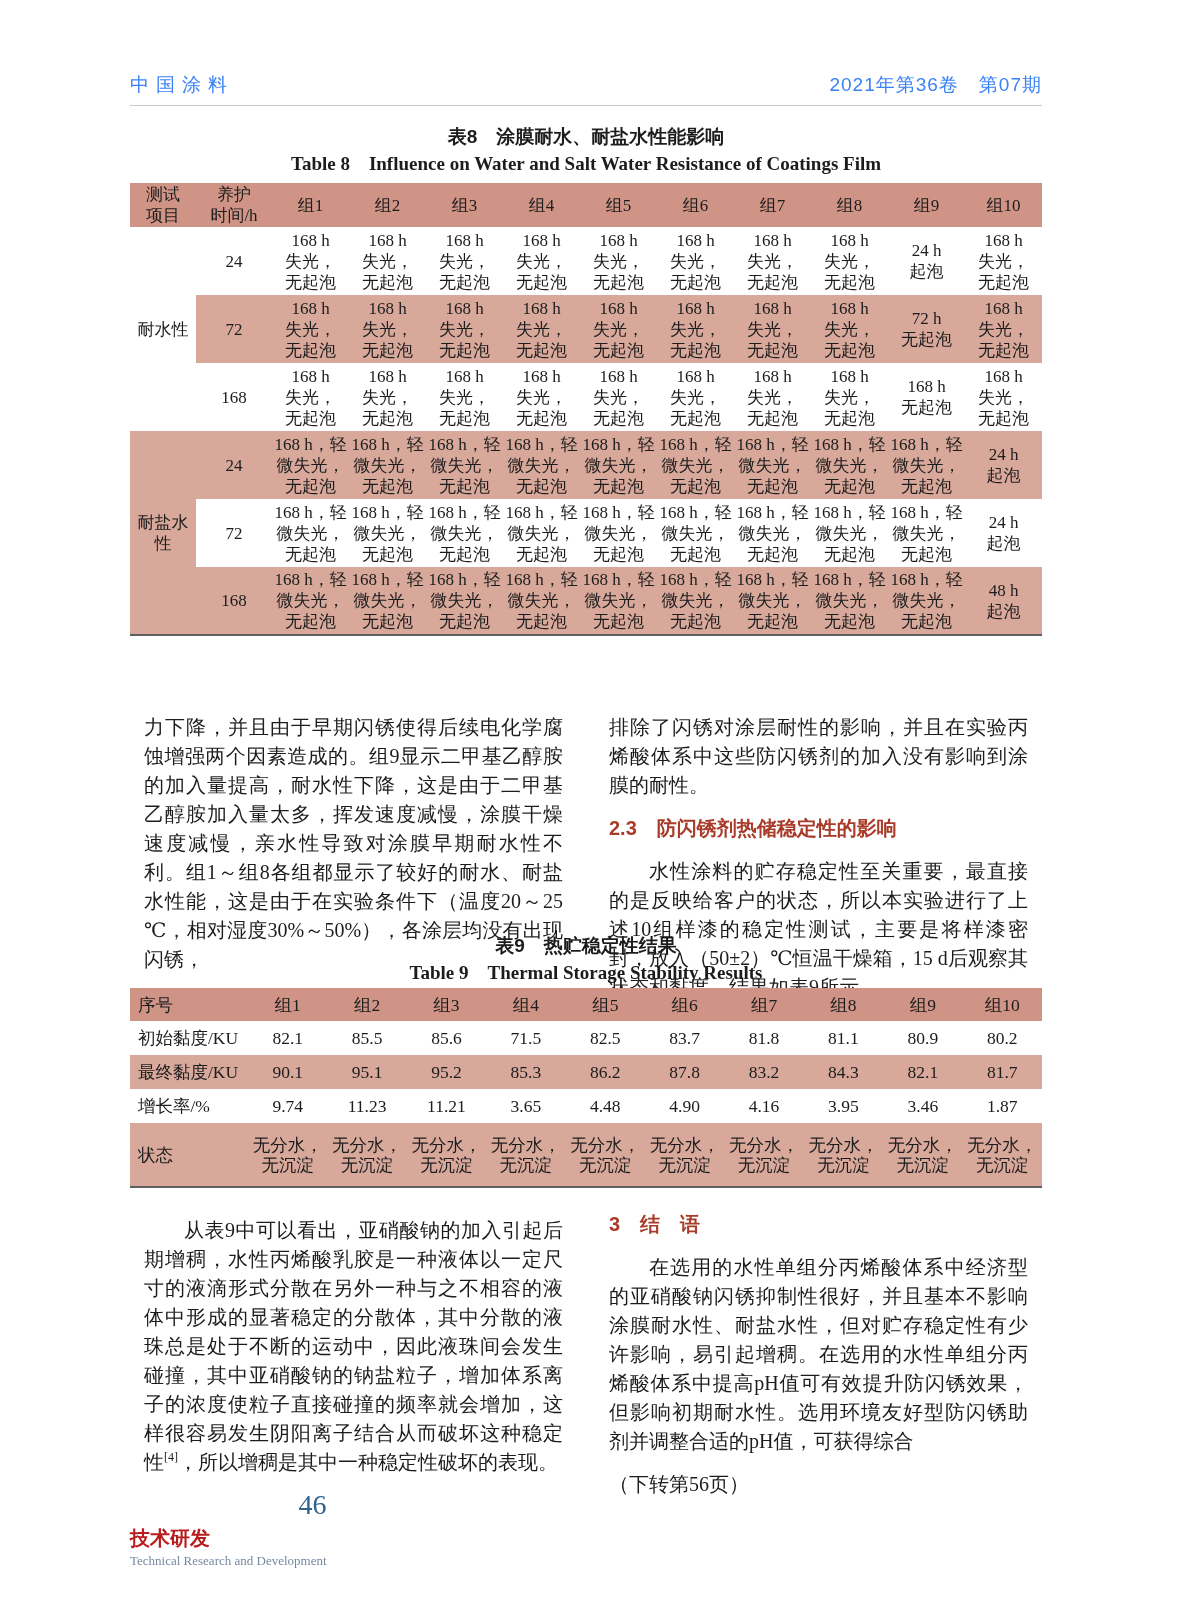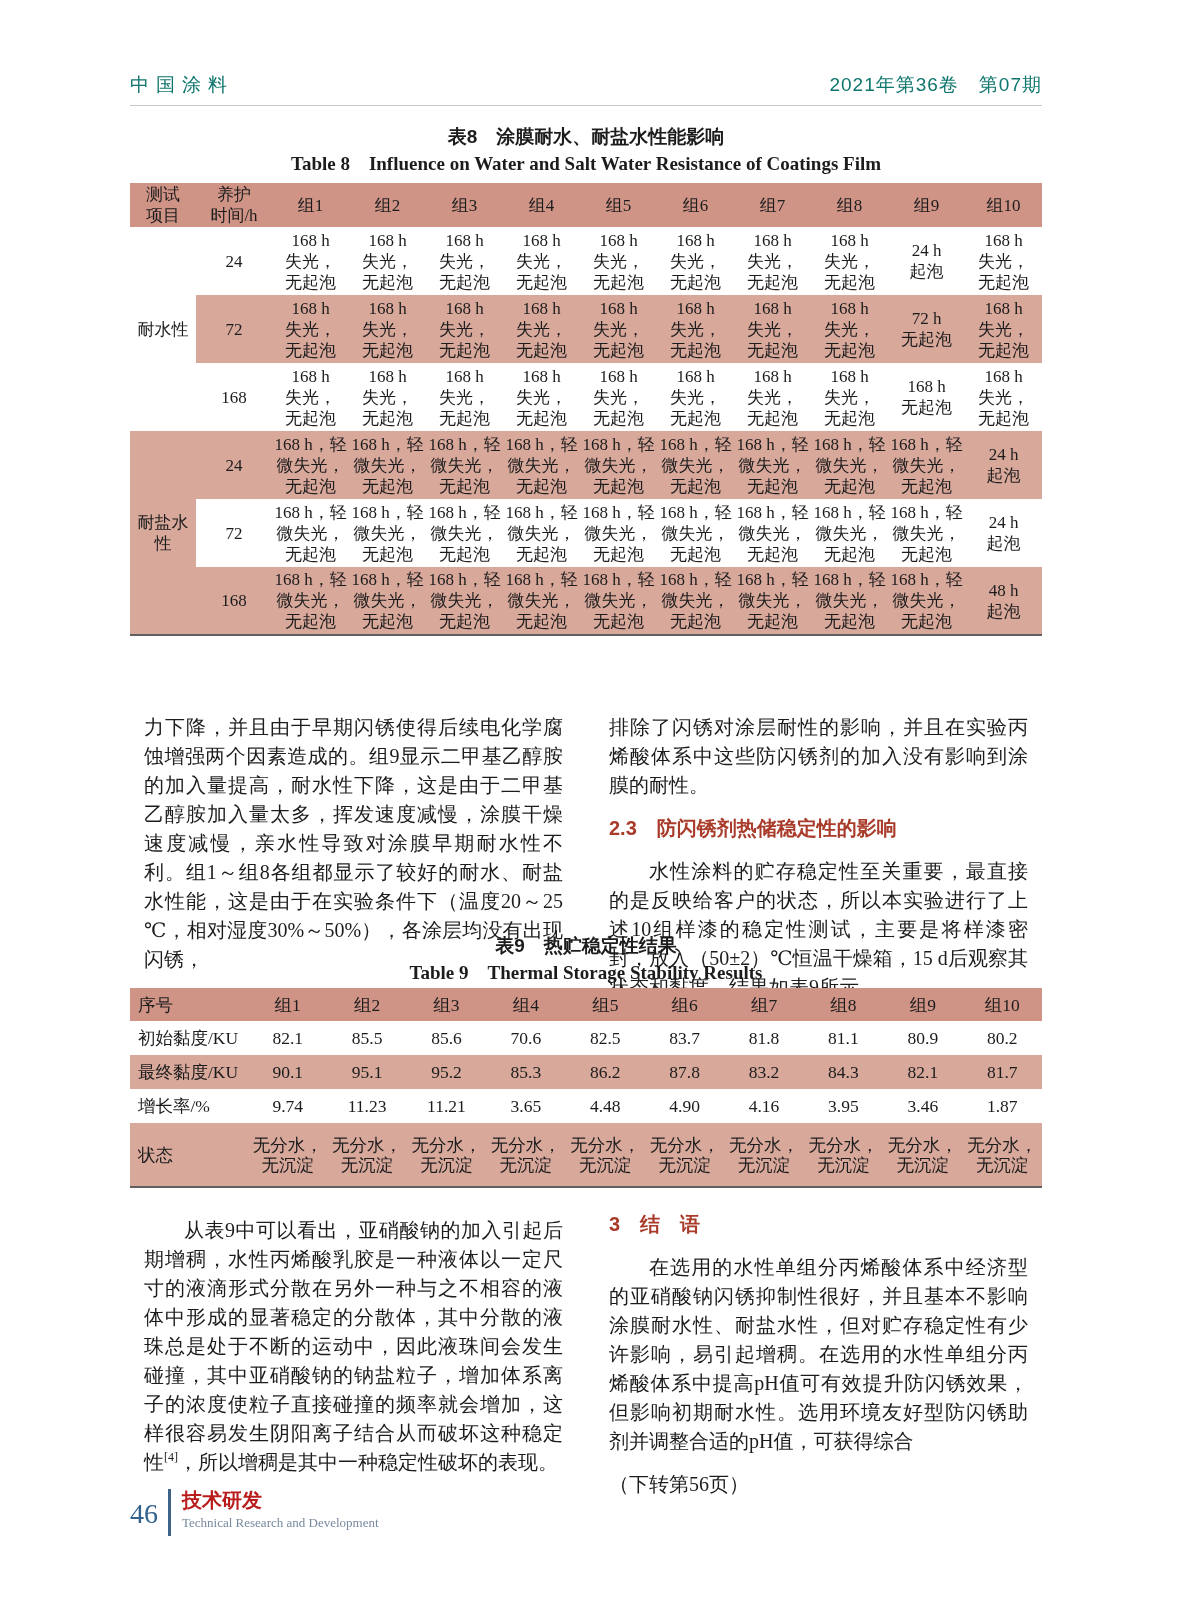--- a/index.html
+++ b/index.html
@@ -13,21 +13,21 @@
     position:relative;width:1187px;height:1600px;background:#fff;overflow:hidden;
     font-family:"Liberation Serif","DejaVu Serif",serif;color:#1c1c1c;
   }
   .sans{font-family:"Liberation Sans","DejaVu Sans",sans-serif;}
 
   
   .pg-header{
     position:absolute;left:130px;top:72px;width:912px;
     display:flex;justify-content:space-between;align-items:flex-end;
     border-bottom:1px solid #c8c8c8;padding-bottom:7px;
-    color:#0f766e;font-size:19px;
+    color:#3b82f6;font-size:19px;
   }
   .journal{letter-spacing:7px;}
   .issue{letter-spacing:1px;}
 
   
   .cap{position:absolute;left:130px;width:912px;text-align:center;}
   .cap8{top:124px;}
   .cap9{top:933px;}
   .cap-zh{font-family:"Liberation Sans","DejaVu Sans",sans-serif;font-weight:bold;font-size:19px;line-height:26px;}
   .cap-en{font-weight:bold;font-size:19px;line-height:27px;}
@@ -61,21 +61,21 @@
     color:var(--heading-red);font-size:20px;line-height:29px;margin:0;text-align:left;
   }
   .concl-heading{
     font-family:"Liberation Sans","DejaVu Sans",sans-serif;font-weight:bold;
     color:var(--heading-red);font-size:27px;line-height:34px;margin:2px 0 14px 0;text-align:left;
   }
   sup{font-size:12px;line-height:0;}
   .note{text-align:right;font-size:19px;margin-top:3px;}
 
   
-  .pg-footer{position:absolute;left:130px;top:1489px;display:flex;align-items:stretch;height:47px;}
+  .pg-footer{position:absolute;left:130px;top:1489px;display:flex;align-items:stretch;height:47px;flex-direction:column;}
   .pgnum{font-size:28px;color:#33618e;align-self:flex-end;padding-bottom:6px;}
   .fbar{width:3px;background:var(--footer-blue);margin:0 11px 0 10px;}
   .fzh{font-family:"Liberation Sans","DejaVu Sans",sans-serif;font-weight:bold;font-size:20px;color:#b91c1c;line-height:22px;}
   .fen{font-size:13px;color:#76899f;line-height:17px;margin-top:3px;}
 </style>
 </head>
 <body>
 
 <div class="page">
 
@@ -363,21 +363,21 @@
           <th>组9</th>
           <th>组10</th>
         </tr>
       </thead>
     <tbody>
         <tr>
           <th class="left">初始黏度/KU</th>
           <td>82.1</td>
           <td>85.5</td>
           <td>85.6</td>
-          <td>70.6</td>
+          <td>71.5</td>
           <td>82.5</td>
           <td>83.7</td>
           <td>81.8</td>
           <td>81.1</td>
           <td>80.9</td>
           <td>80.2</td>
         </tr>
         <tr class="stripe ">
           <th class="left">最终黏度/KU</th>
           <td>90.1</td>

